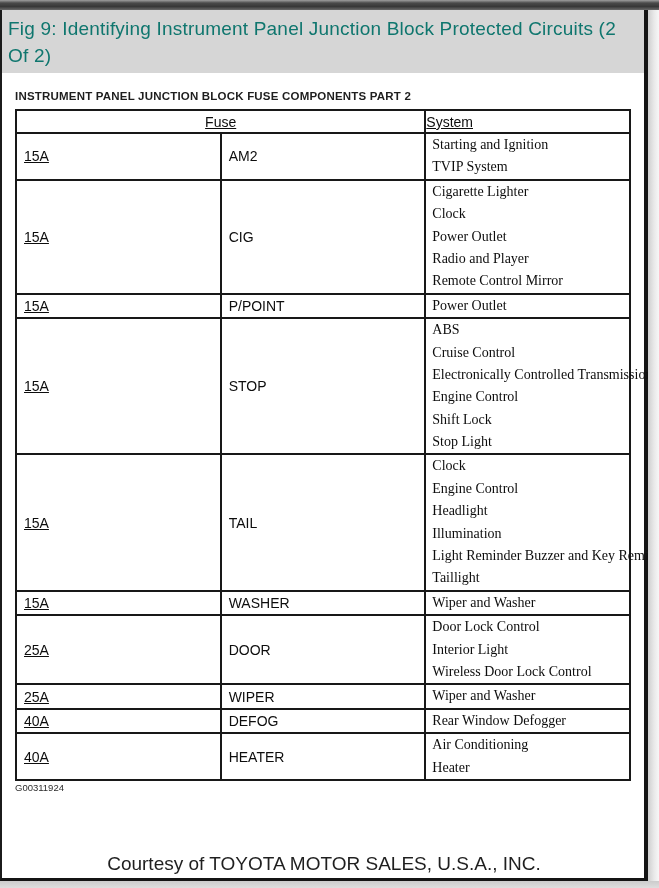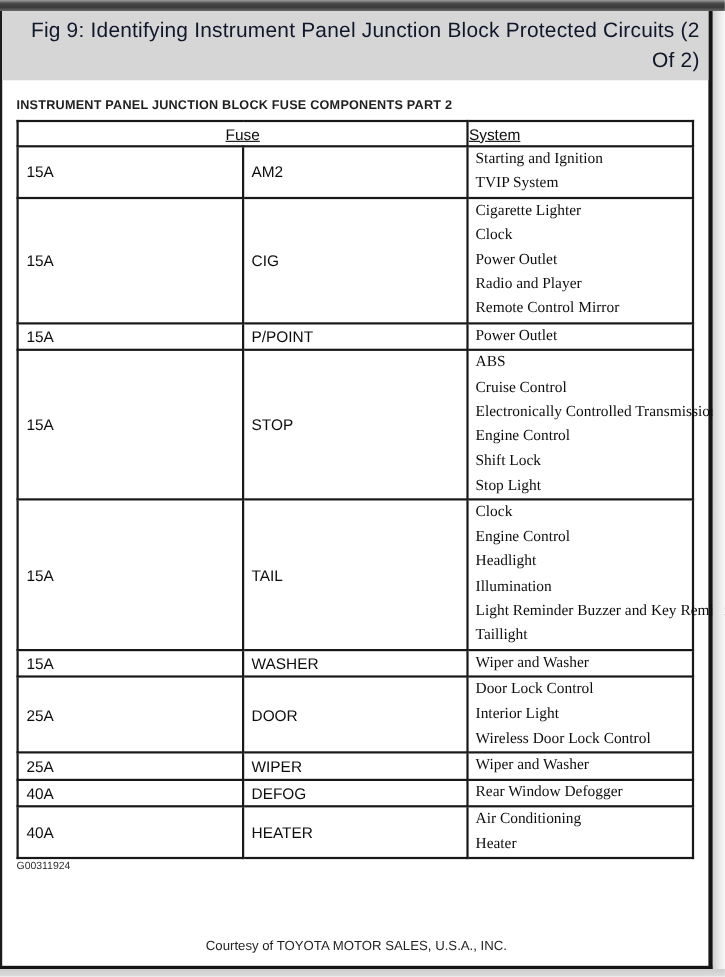--- a/index.html
+++ b/index.html
@@ -38,23 +38,22 @@
     box-sizing: border-box;
     width: 100%; height: 63px;
     background: #d6d6d6;
     padding: 5px 8px 0 6px;
   }
   .title-bar h1 {
     margin: 0;
     font-size: 19px;
     line-height: 27px;
     font-weight: 400;
-    color: #0f172a;
+    color: #0f766e;
     letter-spacing: 0.2px;
-    text-align: right;
   }
   .caption {
     margin: 17px 0 4px 13px;
     font-size: 11.5px;
     font-weight: 700;
     color: #1e1e1e;
     letter-spacing: 0.2px;
   }
   table.fuse-table {
     border-collapse: collapse;
@@ -70,40 +69,40 @@
     vertical-align: middle;
   }
   table.fuse-table thead th {
     font-weight: 400;
     height: 21px;
     padding: 0;
     text-decoration: underline;
   }
   th.col-fuse { text-align: center; }
   th.col-system { text-align: left; padding-left: 6px; }
-  td.amp   { width: 54px;  padding: 0 0 0 7px; }
+  td.amp   { width: 54px;  padding: 0 0 0 7px; text-decoration: underline; }
   td.fname { width: 161px; padding: 0 0 0 7px; }
   td.systems { padding: 0; font-family: Liberation Serif, serif; }
   .sysline {
     height: 22.4px;
     line-height: 22.4px;
     padding-left: 6px;
     white-space: nowrap;
   }
   .figure-id {
     margin: 1px 0 0 13px;
     font-size: 9.5px;
     color: #2c2c2c;
   }
   .courtesy {
     position: absolute;
     top: 843px; left: 0;
     width: 644px;
     text-align: center;
-    font-size: 12px;
+    font-size: 19px;
     color: #1f1f1f;
   }
 </style>
 </head>
 <body>
 
 <div class="top-bar"></div>
 
 <div class="page">
 

